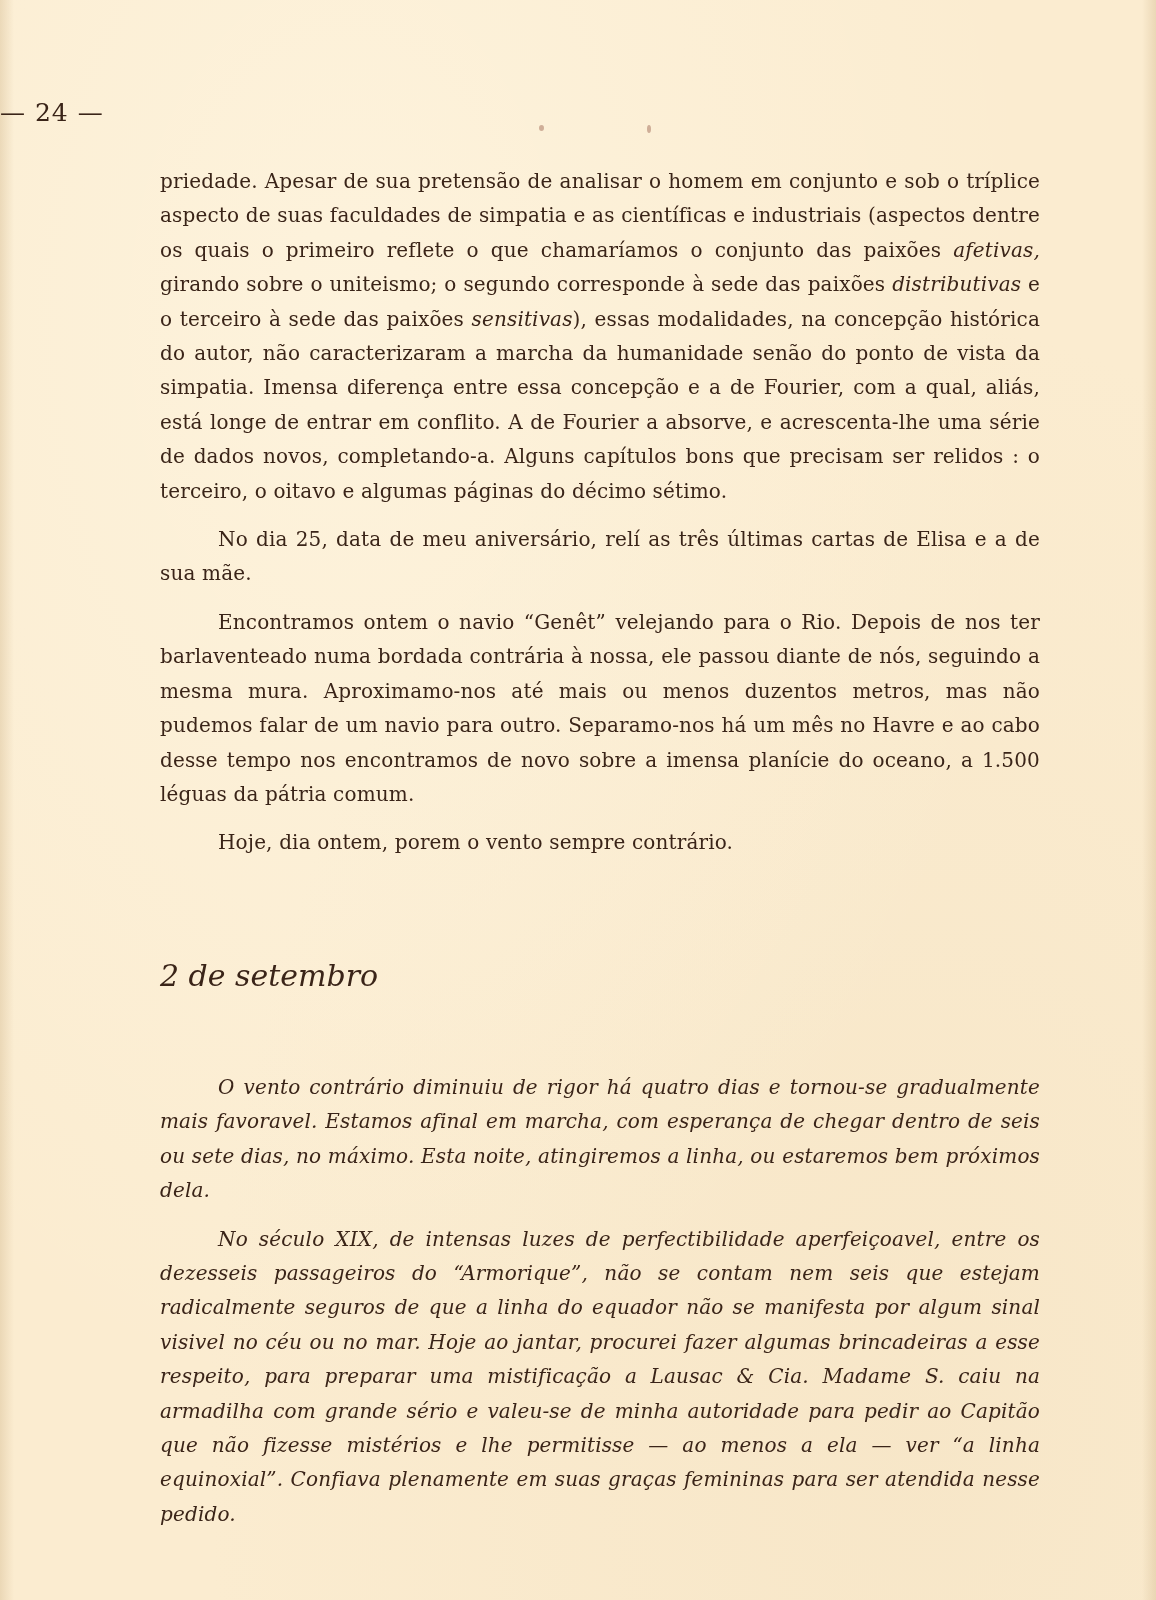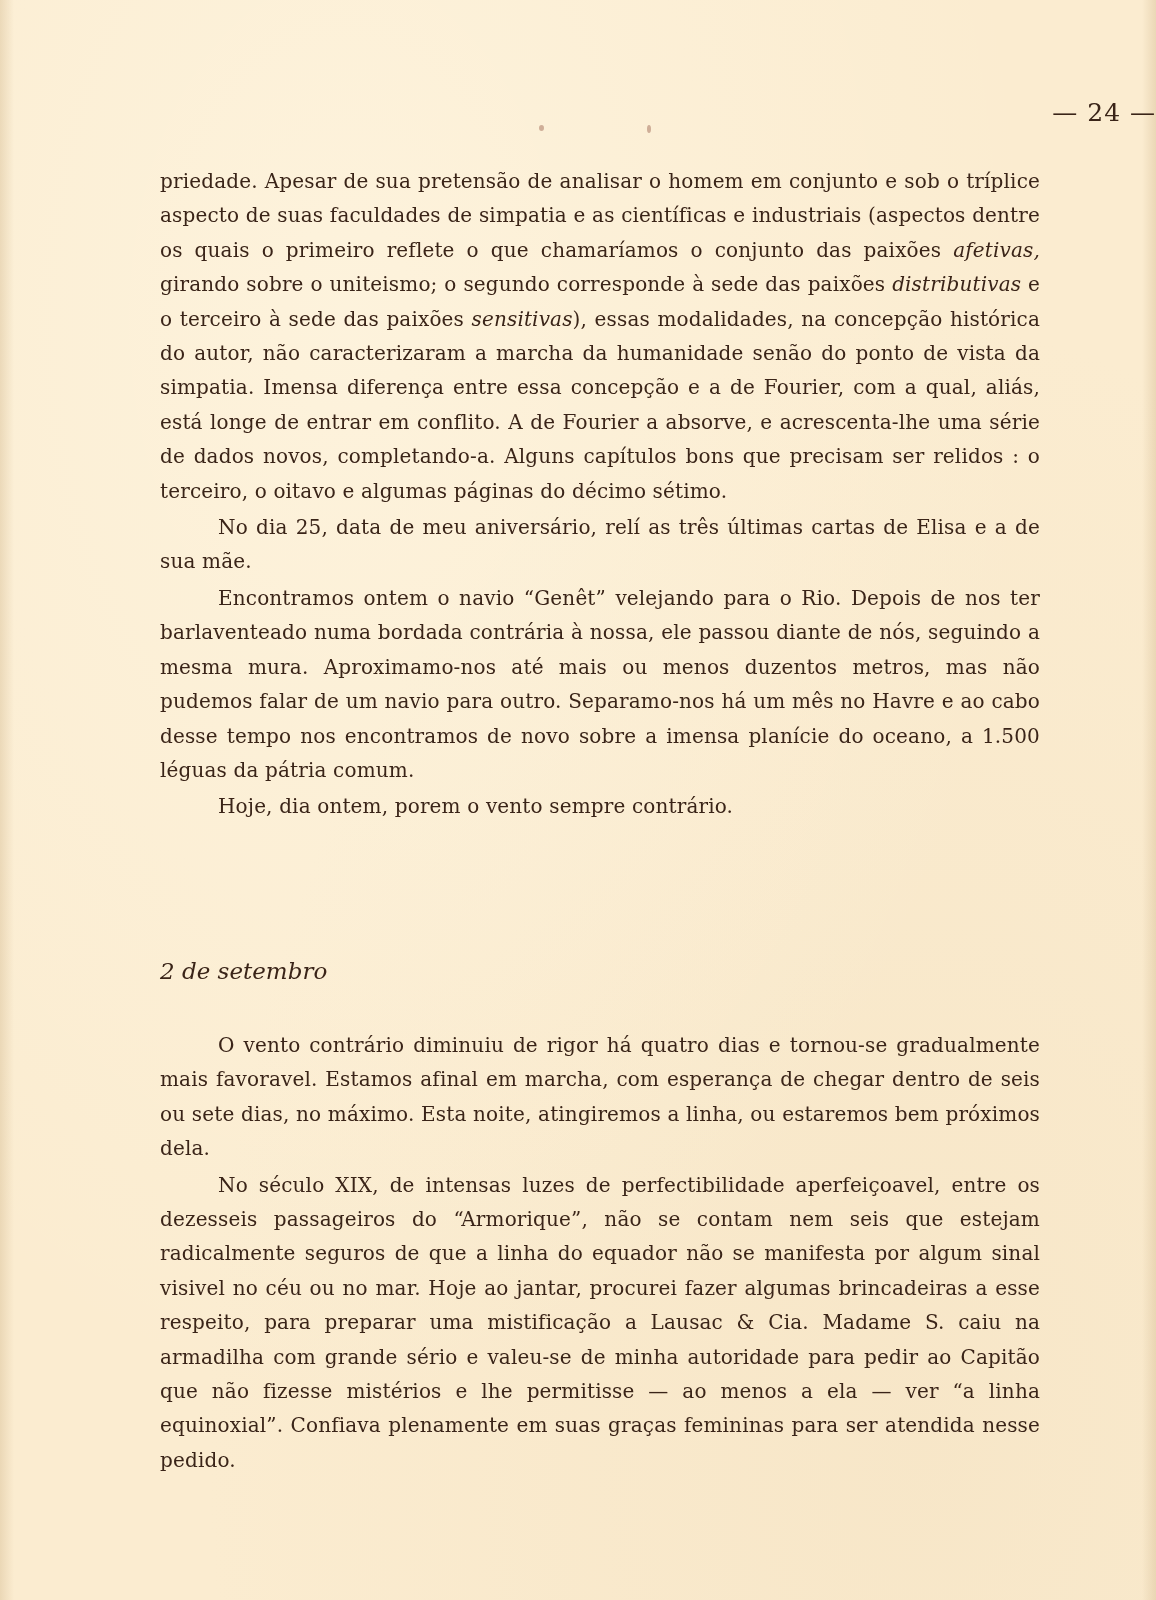--- a/index.html
+++ b/index.html
@@ -24,21 +24,21 @@
       width: 14px;
       background: linear-gradient(to right, rgba(215,190,150,0.45), rgba(215,190,150,0));
     }
     .page-edge.left { left: 0; }
     .page-edge.right { right: 0; transform: scaleX(-1); }
     .page-number {
       position: absolute;
       top: 98px;
       left: 0;
       width: 100%;
-      text-align: right;
+      text-align: left;
       font-size: 25px;
       letter-spacing: 1px;
     }
     .spot {
       position: absolute;
       border-radius: 50%;
       background: rgba(170,120,100,0.55);
     }
     .text-block {
       position: absolute;
@@ -47,37 +47,37 @@
       font-size: 20px;
       line-height: 34.4px;
       text-align: justify;
       letter-spacing: 0.15px;
     }
     .text-block p {
       margin: 0;
     }
     .text-block p.indent {
       text-indent: 58px;
-      margin-top: 2px;
+      margin-top: 14px;
     }
     .text-block p + p {
       margin-top: 2px;
     }
     em {
       font-style: italic;
     }
     .block-1 { top: 164px; }
     .date-heading {
       position: absolute;
       left: 160px;
       top: 958px;
-      font-size: 23px;
+      font-size: 30px;
       font-style: italic;
     }
-    .block-2 { top: 1026px; }
+    .block-2 { top: 1056px; font-style: italic; }
   </style>
 </head>
 <body>
 
 <div class="page-edge left"></div>
 <div class="page-edge right"></div>
 
 <div class="page-number">— 24 —</div>
 <div class="spot" style="left:539px;top:125px;width:5px;height:6px;"></div>
 <div class="spot" style="left:647px;top:125px;width:4px;height:8px;"></div>

